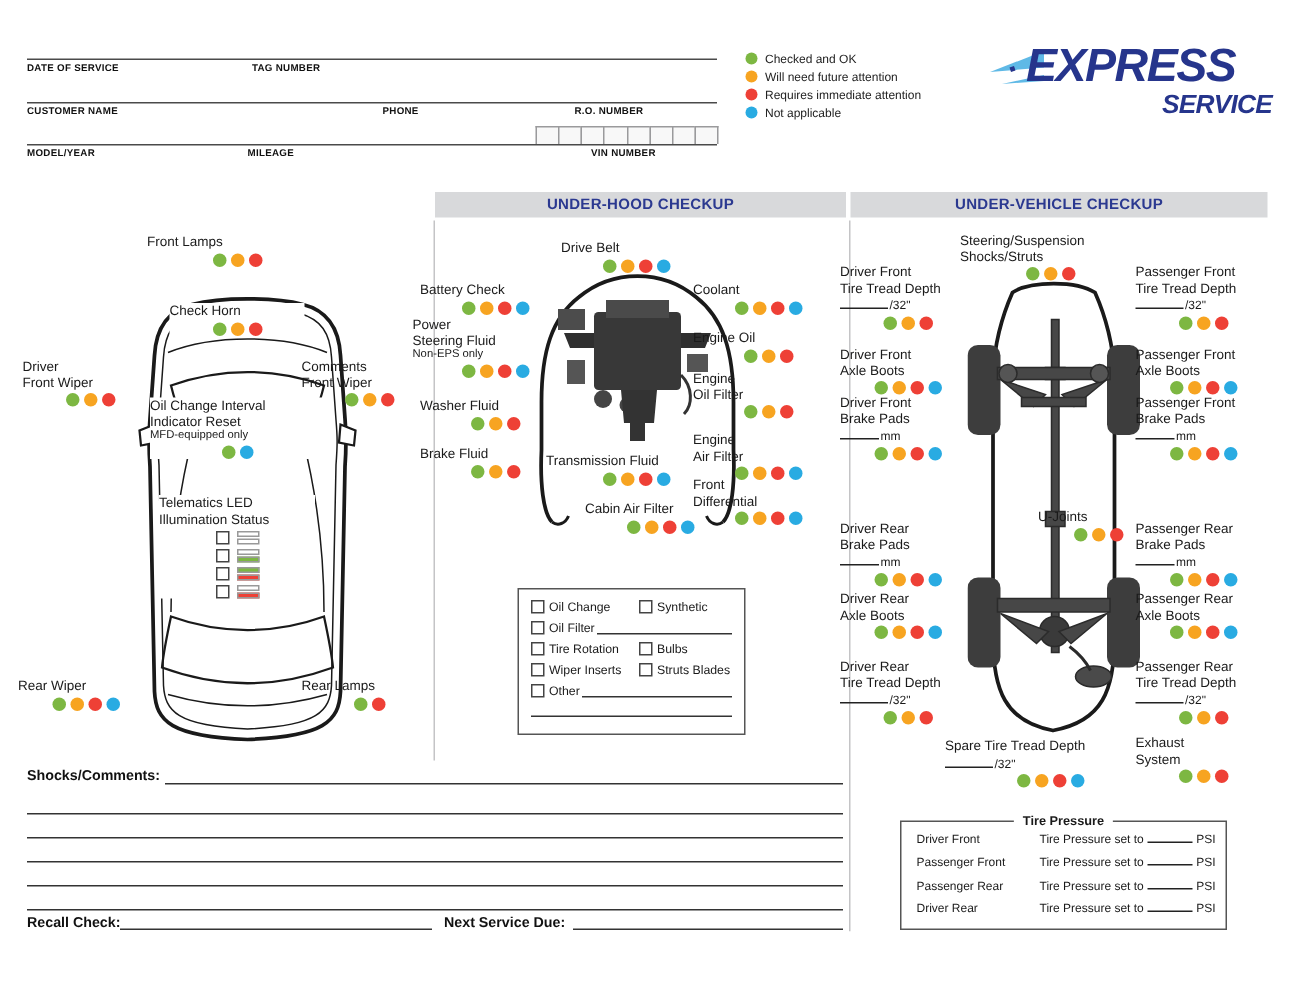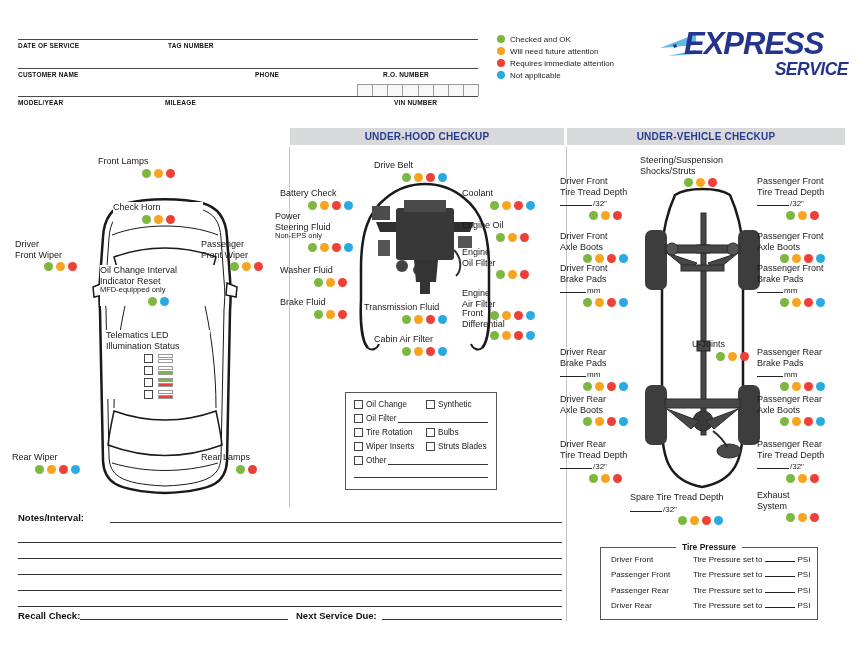--- a/index.html
+++ b/index.html
@@ -165,21 +165,21 @@
   <div class="item" style="left:15px;top:239px;width:90px">
     <div class="lbl">Driver
 Front Wiper</div>
     <div class="dots">
         <span class="dot" style="background: rgb(125, 183, 66);"></span>
         <span class="dot" style="background: rgb(247, 164, 33);"></span>
         <span class="dot" style="background: rgb(238, 64, 54);"></span>
       </div>
   </div>
   <div class="item" style="left:201px;top:239px;width:90px">
-    <div class="lbl">Passenger
+    <div class="lbl">Comments
 Front Wiper</div>
     <div class="dots">
         <span class="dot" style="background: rgb(125, 183, 66);"></span>
         <span class="dot" style="background: rgb(247, 164, 33);"></span>
         <span class="dot" style="background: rgb(238, 64, 54);"></span>
       </div>
   </div>
   <div class="item bg" style="left:100px;top:265px;width:116px">
     <div class="lbl">Oil Change Interval
 Indicator Reset</div>
@@ -343,30 +343,30 @@
   <div class="item" style="left:462px;top:288px;width:100px">
     <div class="lbl">Engine
 Air Filter</div>
     <div class="dots">
         <span class="dot" style="background: rgb(125, 183, 66);"></span>
         <span class="dot" style="background: rgb(247, 164, 33);"></span>
         <span class="dot" style="background: rgb(238, 64, 54);"></span>
         <span class="dot" style="background: rgb(41, 171, 226);"></span>
       </div>
   </div>
-  <div class="item" style="left:374px;top:334px;width:100px">
+  <div class="item" style="left:390px;top:334px;width:100px">
     <div class="lbl">Cabin Air Filter</div>
     <div class="dots">
         <span class="dot" style="background: rgb(125, 183, 66);"></span>
         <span class="dot" style="background: rgb(247, 164, 33);"></span>
         <span class="dot" style="background: rgb(238, 64, 54);"></span>
         <span class="dot" style="background: rgb(41, 171, 226);"></span>
       </div>
   </div>
-  <div class="item" style="left:462px;top:308px;width:100px">
+  <div class="item" style="left:462px;top:318px;width:100px">
     <div class="lbl">Front
 Differential</div>
     <div class="dots">
         <span class="dot" style="background: rgb(125, 183, 66);"></span>
         <span class="dot" style="background: rgb(247, 164, 33);"></span>
         <span class="dot" style="background: rgb(238, 64, 54);"></span>
         <span class="dot" style="background: rgb(41, 171, 226);"></span>
       </div>
   </div>
 
@@ -637,21 +637,21 @@
     <div class="tp-row">
       <span class="tp-pos">Driver Rear</span>
       <span class="tp-set">
           <span>Tire Pressure set to</span>
           <span class="blank tp-blank"></span>
           <span>PSI</span>
         </span>
     </div>
   </div>
 
-  <span class="blabel" style="left:18px;top:512px">Notes/Interval:</span>
+  <span class="blabel" style="left:18px;top:512px">Shocks/Comments:</span>
   <div class="rule" style="left:110px;top:522px;width:452px"></div>
   <div class="rule" style="left:18px;top:542px;width:544px"></div>
   <div class="rule" style="left:18px;top:558px;width:544px"></div>
   <div class="rule" style="left:18px;top:574px;width:544px"></div>
   <div class="rule" style="left:18px;top:590px;width:544px"></div>
   <div class="rule" style="left:18px;top:606px;width:544px"></div>
   <span class="blabel" style="left:18px;top:610px">Recall Check:</span>
   <div class="rule" style="left:80px;top:619px;width:208px"></div>
   <span class="blabel" style="left:296px;top:610px">Next Service Due:</span>
   <div class="rule" style="left:382px;top:619px;width:180px"></div>

